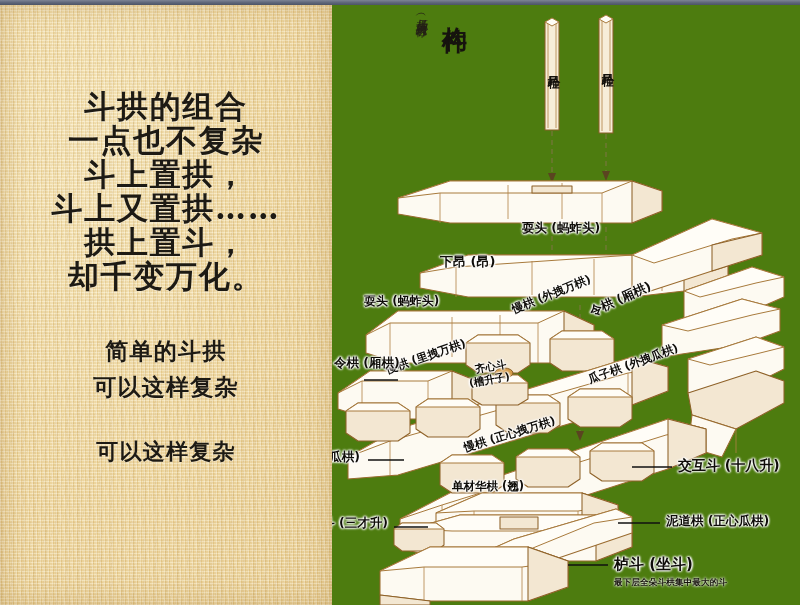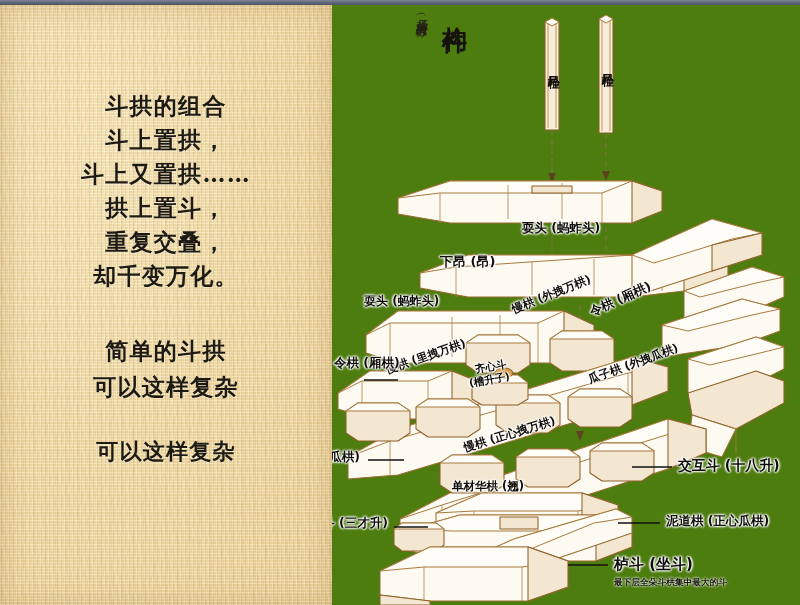--- a/index.html
+++ b/index.html
@@ -31,21 +31,21 @@
   }
 
   #poem{position:absolute;left:0;top:0;width:332px;height:600px;
         display:flex;flex-direction:column;align-items:center;
         z-index:3;}
   .stanza{display:flex;flex-direction:column;align-items:center;}
   .pline{color:#1d1a14;font-weight:bold;letter-spacing:.055em;
          white-space:nowrap;text-align:center;
          font-family:"DejaVu Serif","Liberation Serif",serif;
          text-shadow:0 1px 0 rgba(255,255,255,.30);}
-  .s1 .pline{font-size:23px;line-height:34px;}
+  .s1 .pline{font-size:31px;line-height:34px;}
   .s2 .pline{font-size:23px;line-height:36px;}
   .s3 .pline{font-size:22px;line-height:36px;}
   .gap1{height:84px;}
   .gap2{height:40px;}
   .gap3{height:28px;}
 
   
   #diagram{position:absolute;left:332px;top:5px;width:508px;height:600px;
            background:#4d7c0f;overflow:hidden;}
   #dwg{position:absolute;left:0;top:0;width:468px;height:600px;}
@@ -82,24 +82,24 @@
 
 <div id="slide">
 
   <div id="topbar"></div>
 
   <div id="leftpanel">
     <div id="poem">
       <div class="gap1"></div>
       <div class="stanza s1">
         <div class="pline">斗拱的组合</div>
+        <div class="pline">一点也不复杂</div>
         <div class="pline">斗上置拱，</div>
         <div class="pline">斗上又置拱……</div>
         <div class="pline">拱上置斗，</div>
-        <div class="pline">重复交叠，</div>
         <div class="pline">却千变万化。</div>
       </div>
       <div class="gap2"></div>
       <div class="stanza s2">
         <div class="pline">简单的斗拱</div>
         <div class="pline">可以这样复杂</div>
       </div>
       <div class="gap3"></div>
       <div class="stanza s3">
         <div class="pline">可以这样复杂</div>

